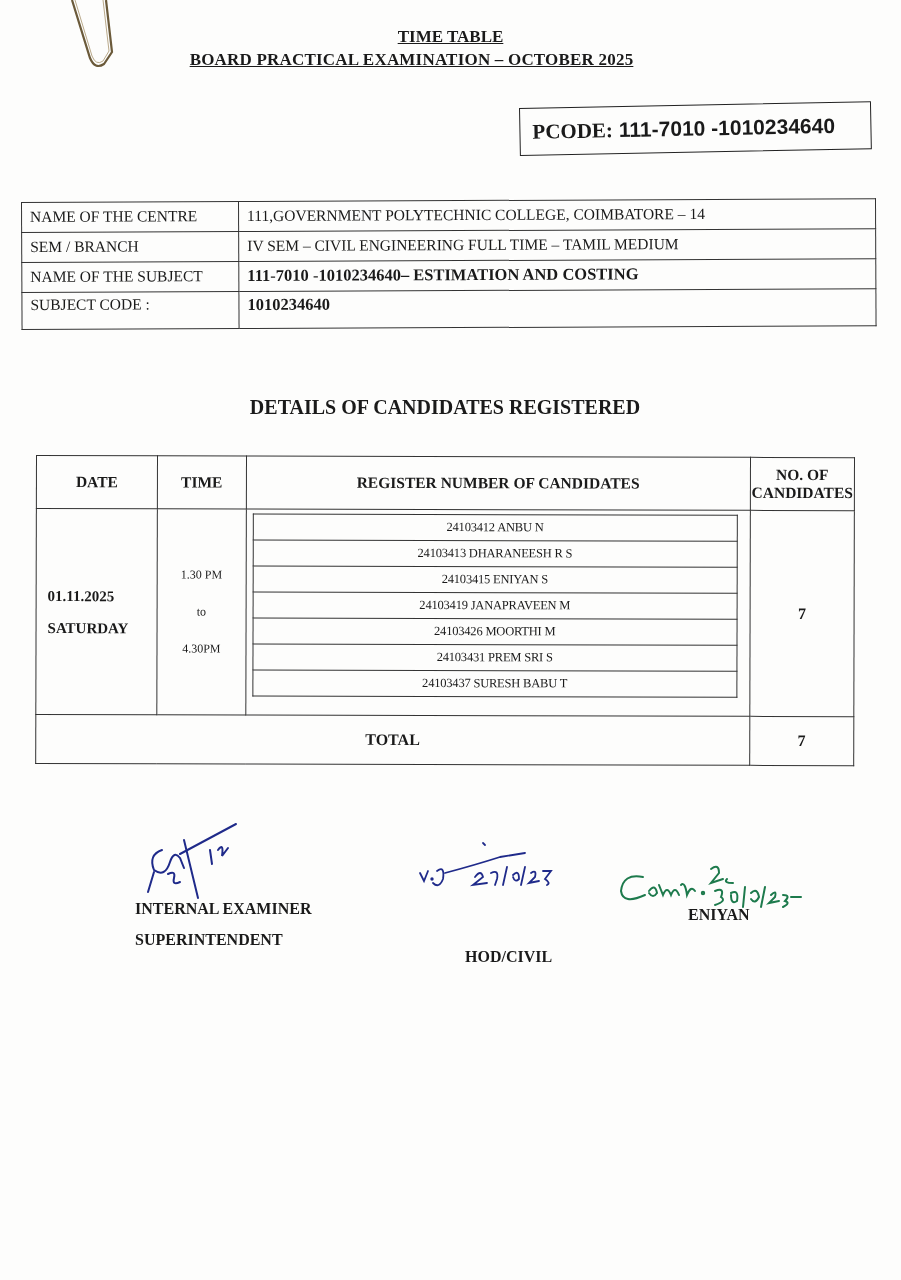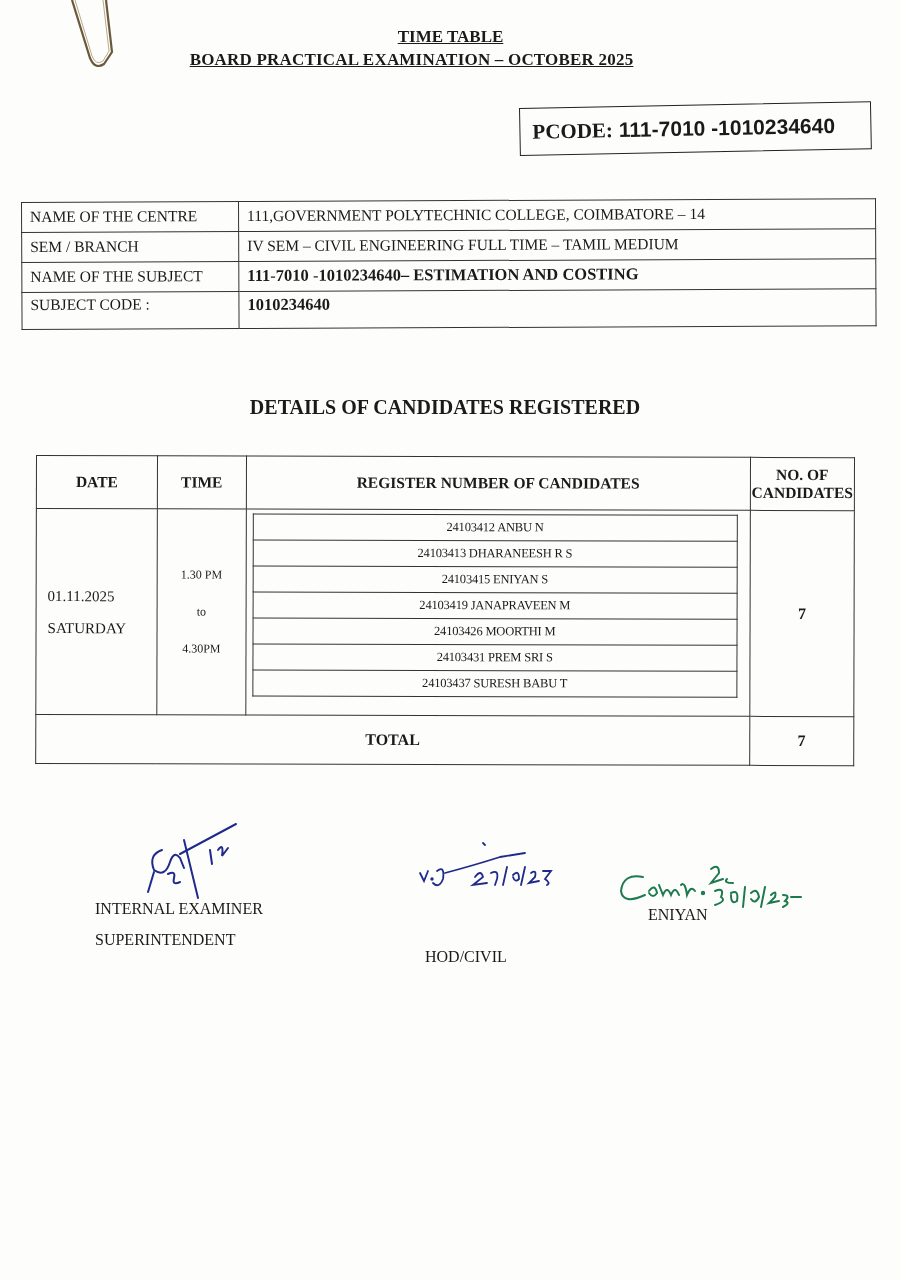--- a/index.html
+++ b/index.html
@@ -44,31 +44,31 @@
       font-weight: bold; font-size: 20px;
     }
     .grid {
       left: 36px; top: 455px; width: 819px;
       transform: rotate(0.15deg); transform-origin: left top;
     }
     .grid > tbody > tr > td, .grid > thead > tr > th {
       border: 1.3px solid #333; text-align: center; vertical-align: middle;
     }
     .grid th { font-size: 15.5px; font-weight: bold; height: 50px; }
-    .grid td.date { width: 108px; text-align: left; padding-left: 11px; font-size: 15px; line-height: 32px; }
+    .grid td.date { width: 108px; text-align: left; padding-left: 11px; font-size: 15px; line-height: 32px; font-weight: bold; }
     .grid td.time { width: 86px; font-size: 12px; line-height: 37px; }
     .grid td.reg { width: 486px; padding: 4px 12px 18px 6px; vertical-align: top; }
     .grid td.count { font-weight: bold; font-size: 16px; }
     .grid td.total-lbl { height: 46px; font-weight: bold; font-size: 16px; }
     .names { width: 100%; border-collapse: collapse; }
     .names td {
       border: 1.2px solid #333; height: 25px; padding: 0;
       font-size: 12.5px; text-align: center; letter-spacing: -0.2px;
     }
-    .sig { font-weight: normal; font-size: 16px; }
+    .sig { font-weight: bold; font-size: 16px; margin-left: 40px; }
     .sign-ink { position: absolute; }
   </style>
 </head>
 <body>
 
 <svg class="abs paperclip" viewBox="0 0 60 80">
   <path d="M10 0 L28 58 Q33 70 42 64 L50 52 L44 0" fill="none" stroke="#6b5a3a" stroke-width="2.2"></path>
   <path d="M13 0 L30 56 Q34 66 41 61 L47 51 L41 0" fill="none" stroke="#b9a98a" stroke-width="1"></path>
 </svg>
 

